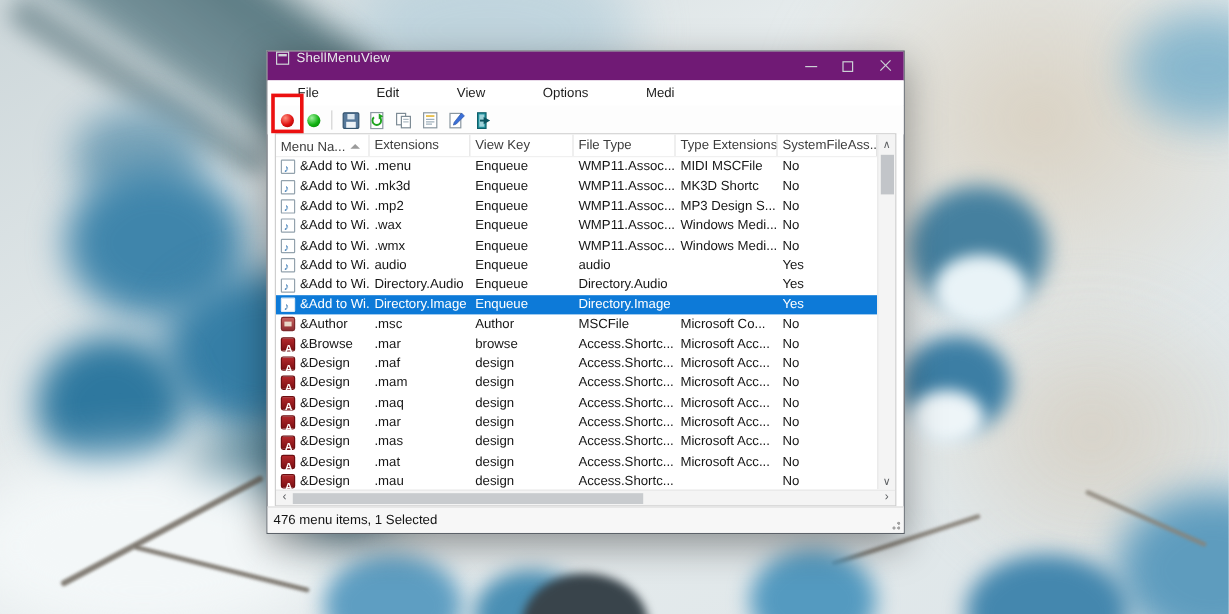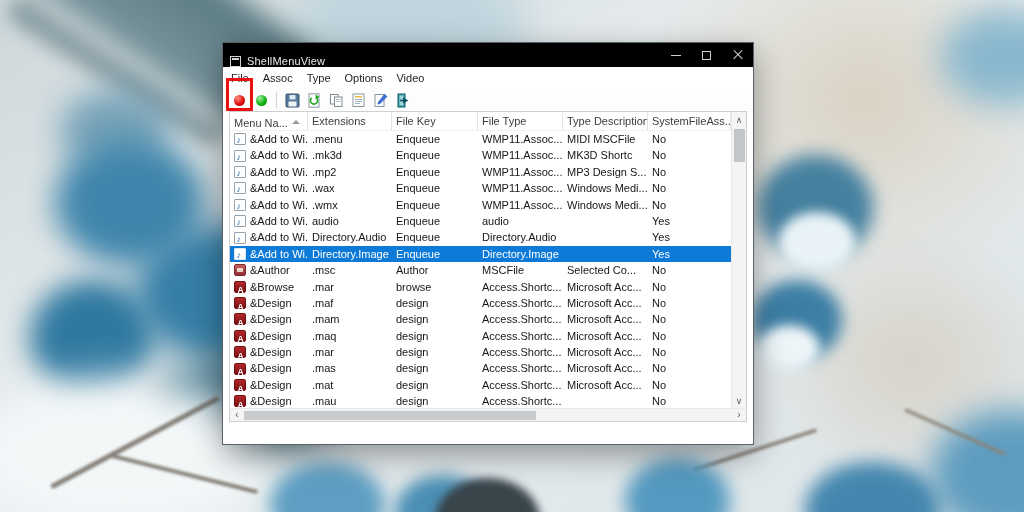--- a/index.html
+++ b/index.html
@@ -40,34 +40,34 @@
   .t1 { left:40px; top:440px; width:190px; height:5px; transform:rotate(-28deg); }
   .t2 { left:110px; top:472px; width:150px; height:4px; transform:rotate(14deg); }
   .t3 { left:690px; top:448px; width:130px; height:4px; transform:rotate(-18deg); background:#7d756b; }
   .t4 { left:900px; top:430px; width:110px; height:4px; transform:rotate(24deg); background:#8a8378; }
 
   
   .window { position:absolute; left:222px; top:42px; width:532px; height:403px;
     background:#ffffff; border:1px solid #5c6269; box-shadow:0 10px 30px rgba(0,0,0,.38);
     display:flex; flex-direction:column; }
 
-  .titlebar { height:24px; background:#000000; display:flex; align-items:flex-end; flex:none; }
+  .titlebar { height:24px; background:#701a75; display:flex; align-items:flex-start; flex:none; }
   .app-icon { width:11px; height:11px; margin:0 6px 0 7px; border:1px solid #cfd4d8; position:relative; flex:none; }
   .app-icon::before { content:""; position:absolute; left:1px; top:1px; width:7px; height:2px; background:#cfd4d8; }
   .title-text { color:#e9ebec; font-size:11px; letter-spacing:.2px; }
   .win-controls { margin-left:auto; display:flex; height:100%; }
   .win-btn { width:31px; height:100%; display:flex; align-items:center; justify-content:center; }
   .glyph-min { width:10px; height:1px; background:#ccd1d5; }
   .glyph-max { width:9px; height:9px; border:1px solid #ccd1d5; }
   .glyph-close { position:relative; width:10px; height:10px; }
   .glyph-close::before,.glyph-close::after { content:""; position:absolute; left:-1px; top:4px; width:12px; height:1.4px; background:#ccd1d5; }
   .glyph-close::before { transform:rotate(45deg); } .glyph-close::after { transform:rotate(-45deg); }
 
   .menubar { height:21px; background:#ffffff; display:flex; align-items:center; padding-left:1px; flex:none; }
-  .menu-item { font-size:11px; color:#1c1c1c; padding:2px 7px; }
+  .menu-item { font-size:11px; color:#1c1c1c; padding:2px 24px; }
 
   .toolbar { height:24px; background:#fdfdfd; display:flex; align-items:center; padding-left:5px; flex:none; }
   .tbtn { width:22px; height:20px; display:flex; align-items:center; justify-content:center; flex:none; }
   .tsep { width:1px; height:16px; background:#d2d2d2; margin:0 4px; flex:none; }
   .ball { width:11px; height:11px; border-radius:50%; }
   .ball-red { background:radial-gradient(circle at 35% 30%, #ff8d7c, #e01010 55%, #8f0000); }
   .ball-green { background:radial-gradient(circle at 35% 30%, #9df09d, #12b212 55%, #067a06); }
 
   .annotation-box { position:absolute; left:3px; top:35px; width:27px; height:33px;
     border:3px solid #ec1010; z-index:60; pointer-events:none; }
@@ -169,24 +169,24 @@
           <span class="glyph-max"></span>
         </span>
       <span class="win-btn">
           <span class="glyph-close"></span>
         </span>
     </span>
   </div>
 
   <div class="menubar">
       <span class="menu-item">File</span>
-      <span class="menu-item">Assoc</span>
-      <span class="menu-item">Type</span>
+      <span class="menu-item">Edit</span>
+      <span class="menu-item">View</span>
       <span class="menu-item">Options</span>
-      <span class="menu-item">Video</span>
+      <span class="menu-item">Medi</span>
     </div>
 
   <div class="toolbar">
     <span class="tbtn">
       <span class="ball ball-red"></span>
     </span>
     <span class="tbtn">
       <span class="ball ball-green"></span>
     </span>
     <span class="tsep"></span>
@@ -241,23 +241,23 @@
 
   <div class="listview">
     <div class="list-main">
       <div class="list-cols">
         <div class="list-header">
             <span class="hcell c0">
               <span>Menu Na...</span>
               <span class="sort-arrow"></span>
             </span>
             <span class="hcell c1"><span>Extensions</span></span>
-            <span class="hcell c2"><span>File Key</span></span>
+            <span class="hcell c2"><span>View Key</span></span>
             <span class="hcell c3"><span>File Type</span></span>
-            <span class="hcell c4"><span>Type Description</span></span>
+            <span class="hcell c4"><span>Type Extensions</span></span>
             <span class="hcell c5"><span>SystemFileAss...</span></span>
           </div>
         <div class="list-body">
             <div class="row">
               <span class="cell c0">
                 <span class="ricon icon-wmp"></span>
                 <span class="rtxt">&amp;Add to Wi...</span>
               </span>
               <span class="cell c1">.menu</span>
               <span class="cell c2">Enqueue</span>
@@ -343,21 +343,21 @@
               <span class="cell c5">Yes</span>
             </div>
             <div class="row">
               <span class="cell c0">
                 <span class="ricon icon-mmc"></span>
                 <span class="rtxt">&amp;Author</span>
               </span>
               <span class="cell c1">.msc</span>
               <span class="cell c2">Author</span>
               <span class="cell c3">MSCFile</span>
-              <span class="cell c4">Selected Co...</span>
+              <span class="cell c4">Microsoft Co...</span>
               <span class="cell c5">No</span>
             </div>
             <div class="row">
               <span class="cell c0">
                 <span class="ricon icon-access"></span>
                 <span class="rtxt">&amp;Browse</span>
               </span>
               <span class="cell c1">.mar</span>
               <span class="cell c2">browse</span>
               <span class="cell c3">Access.Shortc...</span>
@@ -449,13 +449,17 @@
         <span class="varrow">∨</span>
       </div>
     </div>
     <div class="hscroll">
       <span class="harrow">‹</span>
       <span class="hthumb"></span>
       <span class="harrow">›</span>
     </div>
   </div>
 
+  <div class="statusbar">
+    <span class="status-text">476 menu items, 1 Selected</span>
+    <span class="resize-grip"></span>
+  </div>
 </div>
 
 </body></html>

